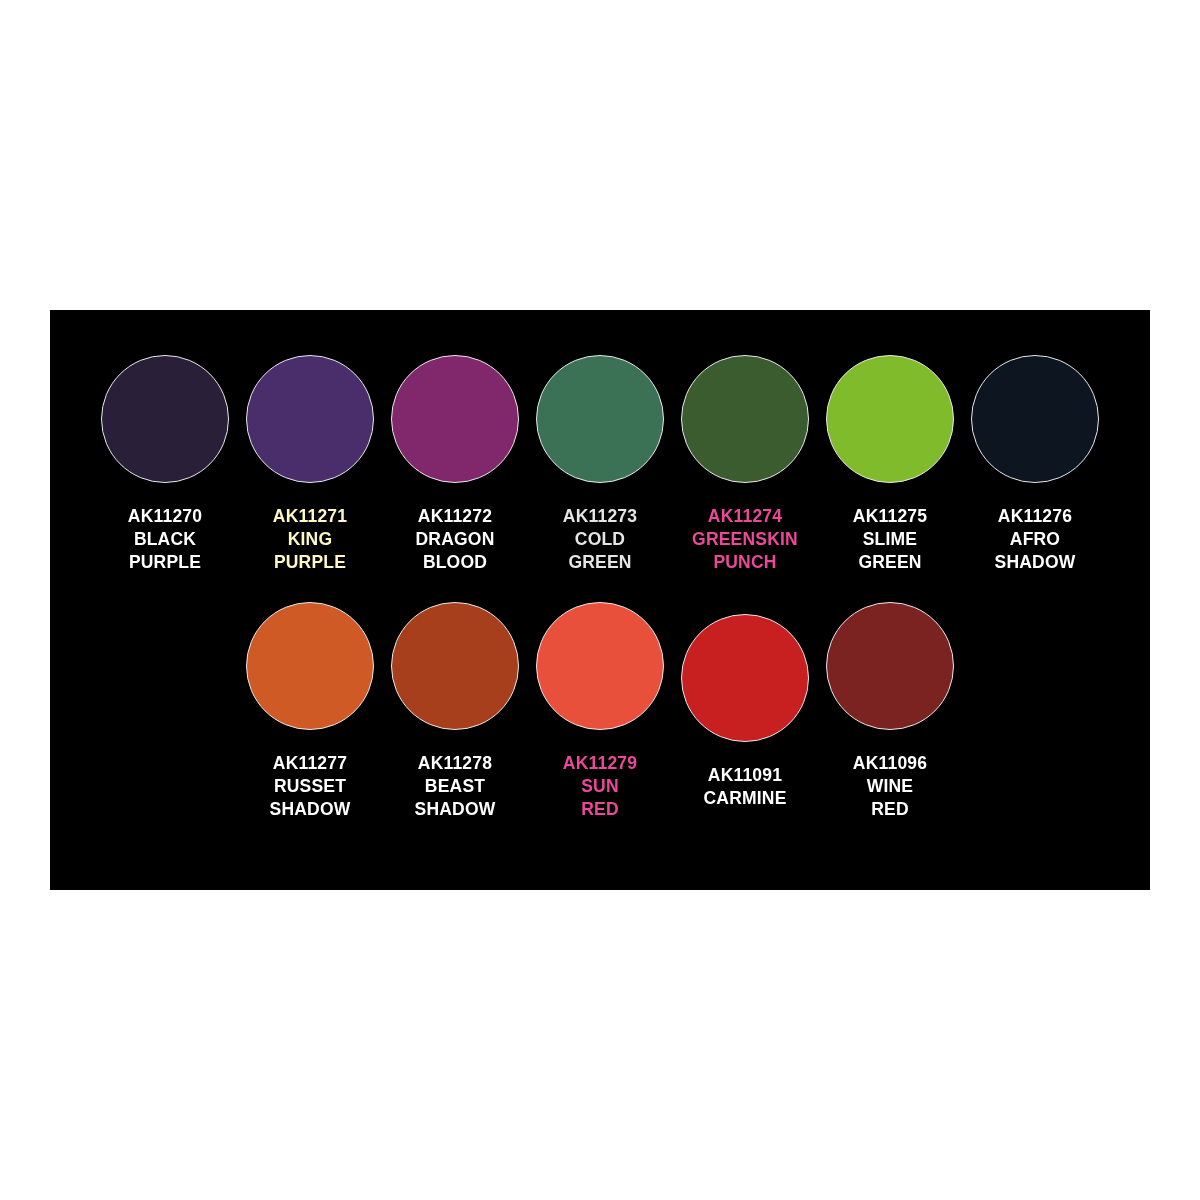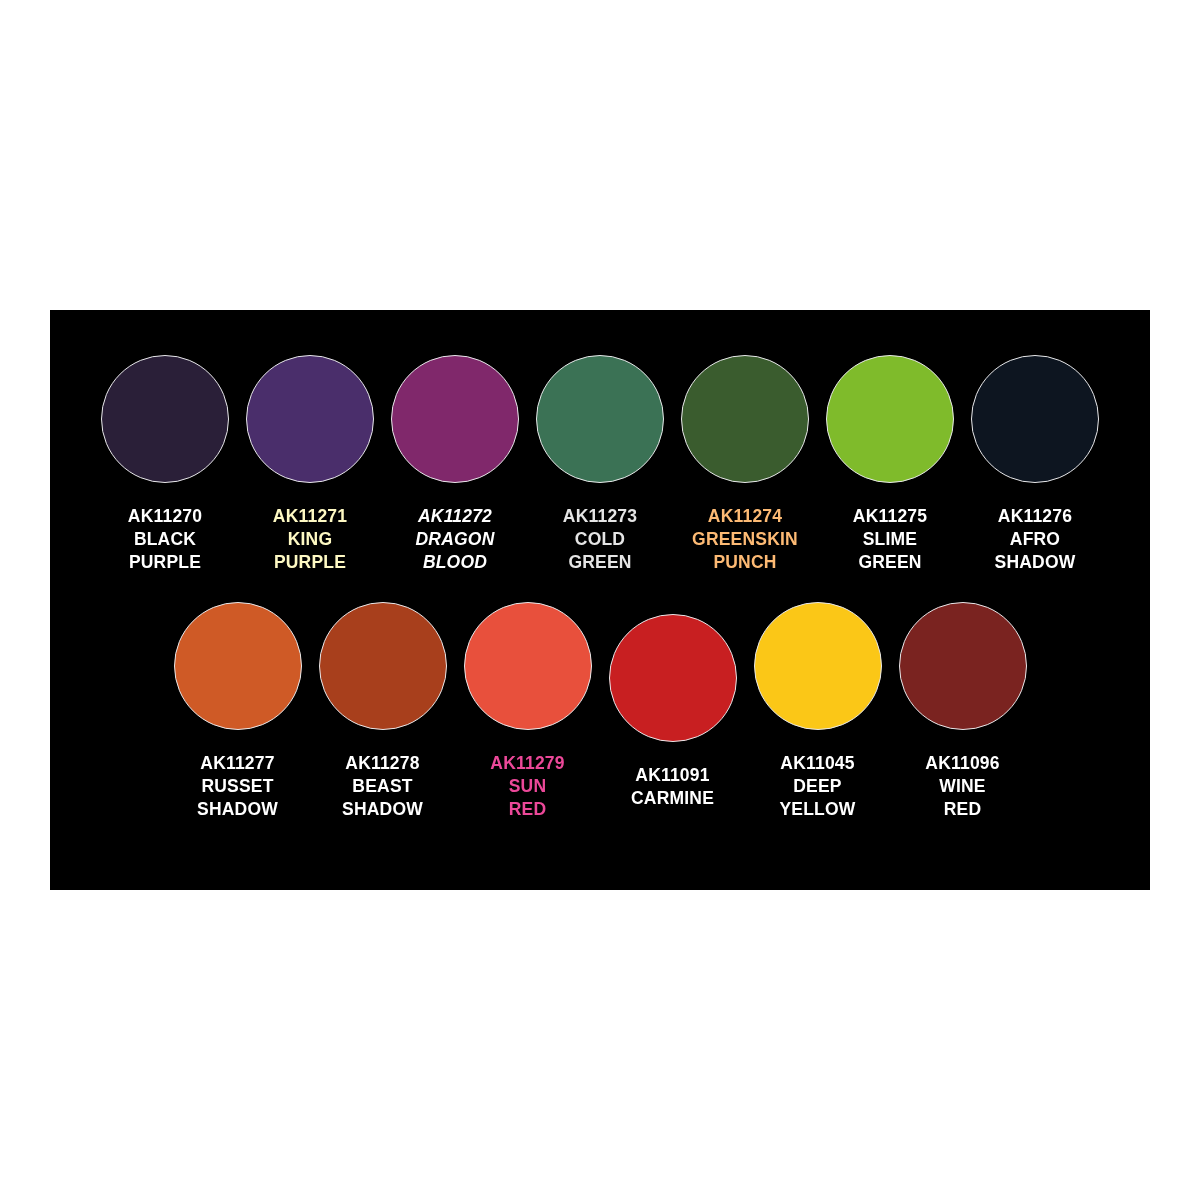--- a/index.html
+++ b/index.html
@@ -99,37 +99,37 @@
       <div class="swatch-cell">
         <div class="swatch-dot" style="background-color: rgb(74, 46, 107); border-color: rgb(232, 232, 234);"></div>
         <div class="swatch-caption" style="color: #fef9c3;">
           <span class="caption-line">AK11271</span>
           <span class="caption-line">KING</span>
           <span class="caption-line">PURPLE</span>
         </div>
       </div>
       <div class="swatch-cell">
         <div class="swatch-dot" style="background-color: rgb(128, 40, 107); border-color: rgb(232, 232, 234);"></div>
-        <div class="swatch-caption" style="color: rgb(255, 255, 255); font-style: italic;">
+        <div class="swatch-caption" style="color: rgb(255, 255, 255);">
           <span class="caption-line">AK11272</span>
           <span class="caption-line">DRAGON</span>
           <span class="caption-line">BLOOD</span>
         </div>
       </div>
       <div class="swatch-cell">
         <div class="swatch-dot" style="background-color: rgb(59, 114, 85); border-color: rgb(232, 232, 234);"></div>
         <div class="swatch-caption" style="color: #e5e5e5;">
           <span class="caption-line">AK11273</span>
           <span class="caption-line">COLD</span>
           <span class="caption-line">GREEN</span>
         </div>
       </div>
       <div class="swatch-cell">
         <div class="swatch-dot" style="background-color: rgb(58, 92, 46); border-color: rgb(232, 232, 234);"></div>
-        <div class="swatch-caption" style="color: #fdba74;">
+        <div class="swatch-caption" style="color: #ec4899;">
           <span class="caption-line">AK11274</span>
           <span class="caption-line">GREENSKIN</span>
           <span class="caption-line">PUNCH</span>
         </div>
       </div>
       <div class="swatch-cell">
         <div class="swatch-dot" style="background-color: rgb(127, 187, 43); border-color: rgb(232, 232, 234);"></div>
         <div class="swatch-caption" style="color: rgb(255, 255, 255);">
           <span class="caption-line">AK11275</span>
           <span class="caption-line">SLIME</span>
@@ -173,28 +173,20 @@
       </div>
       <div class="swatch-cell">
         <div class="swatch-dot" style="background-color: rgb(200, 31, 33); border-color: rgb(232, 232, 234);"></div>
         <div class="swatch-caption" style="color: rgb(255, 255, 255);">
           <span class="caption-line">AK11091</span>
           <span class="caption-line">CARMINE</span>
 
         </div>
       </div>
       <div class="swatch-cell">
-        <div class="swatch-dot" style="background-color: rgb(251, 199, 23); border-color: rgb(232, 232, 234);"></div>
-        <div class="swatch-caption" style="color: rgb(255, 255, 255);">
-          <span class="caption-line">AK11045</span>
-          <span class="caption-line">DEEP</span>
-          <span class="caption-line">YELLOW</span>
-        </div>
-      </div>
-      <div class="swatch-cell">
         <div class="swatch-dot" style="background-color: rgb(122, 35, 32); border-color: rgb(232, 232, 234);"></div>
         <div class="swatch-caption" style="color: rgb(255, 255, 255);">
           <span class="caption-line">AK11096</span>
           <span class="caption-line">WINE</span>
           <span class="caption-line">RED</span>
         </div>
       </div>
     </div>
 
   </div>

